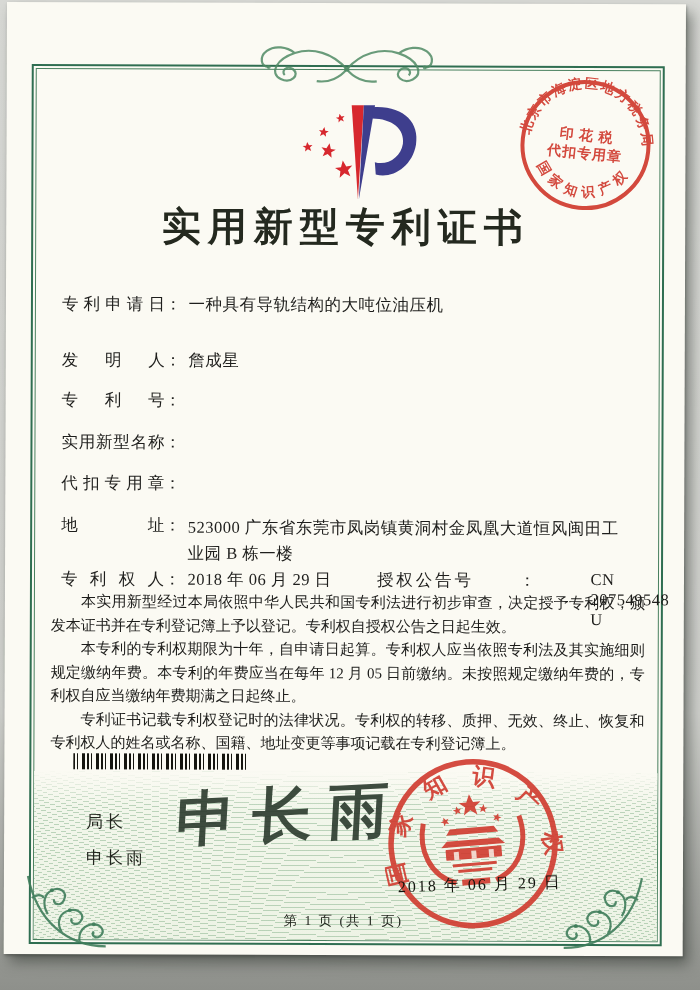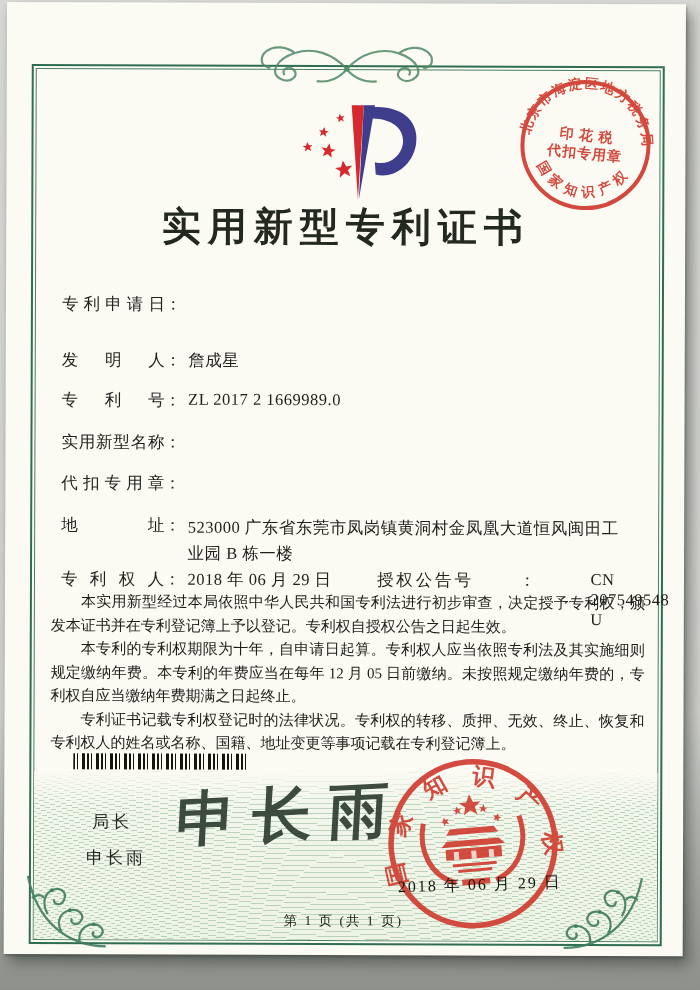--- a/index.html
+++ b/index.html
@@ -63,21 +63,21 @@
   .band{
     position:absolute;left:3px;right:3px;bottom:3px;height:168px;
     background:
       repeating-radial-gradient(140% 200% at 50% 280%, rgba(104,158,113,.4) 0 1.2px, rgba(104,158,113,0) 1.2px 6.4px),
       linear-gradient(180deg,#f3f7ec,#edf3e5);
   }
   .band::before{
     content:"";position:absolute;left:0;right:0;top:0;height:34px;
     background:linear-gradient(#fbfaf3,rgba(251,250,243,0));
   }
-  .sig-role{position:absolute;left:88px;top:808px;font-size:17px;letter-spacing:3px;color:#23261f;z-index:4;}
+  .sig-role{position:absolute;left:82px;top:808px;font-size:17px;letter-spacing:3px;color:#23261f;z-index:4;}
   .sig-name{position:absolute;left:82px;top:844px;font-size:17px;letter-spacing:3px;color:#23261f;z-index:4;}
   .autograph{
     position:absolute;left:172px;top:772px;z-index:4;
     font-size:60px;color:#2b3a2d;letter-spacing:16px;
     transform:rotate(-3deg) skewX(-6deg);font-weight:600;opacity:.9;
   }
   .office-seal{
     position:absolute;left:379px;top:750px;width:180px;height:180px;z-index:4;
     opacity:.9;transform:rotate(-5deg);
   }
@@ -149,32 +149,32 @@
     <text fill="#d03a2e" font-size="13.5" font-weight="bold">
       <textPath href="#taxArcBottom" startOffset="2" lengthAdjust="spacing" textLength="128">国家知识产权局</textPath>
     </text>
   </svg>
 
   <div class="fields">
 
     <div class="row r-name">
       <span class="label">专利申请日</span>
         <span class="colon">：</span>
+      <span class="value">一种具有导轨结构的大吨位油压机</span>
     </div>
 
     <div class="row r-inventor">
       <span class="label">发明人</span>
         <span class="colon">：</span>
       <span class="value">詹成星</span>
     </div>
 
     <div class="row r-patno">
       <span class="label">专利号</span>
         <span class="colon">：</span>
-      <span class="value">ZL 2017 2 1669989.0</span>
     </div>
 
     <div class="row r-filing">
       <span class="label">实用新型名称</span>
         <span class="colon">：</span>
     </div>
 
     <div class="row r-patentee">
       <span class="label">代扣专用章</span>
         <span class="colon">：</span>

